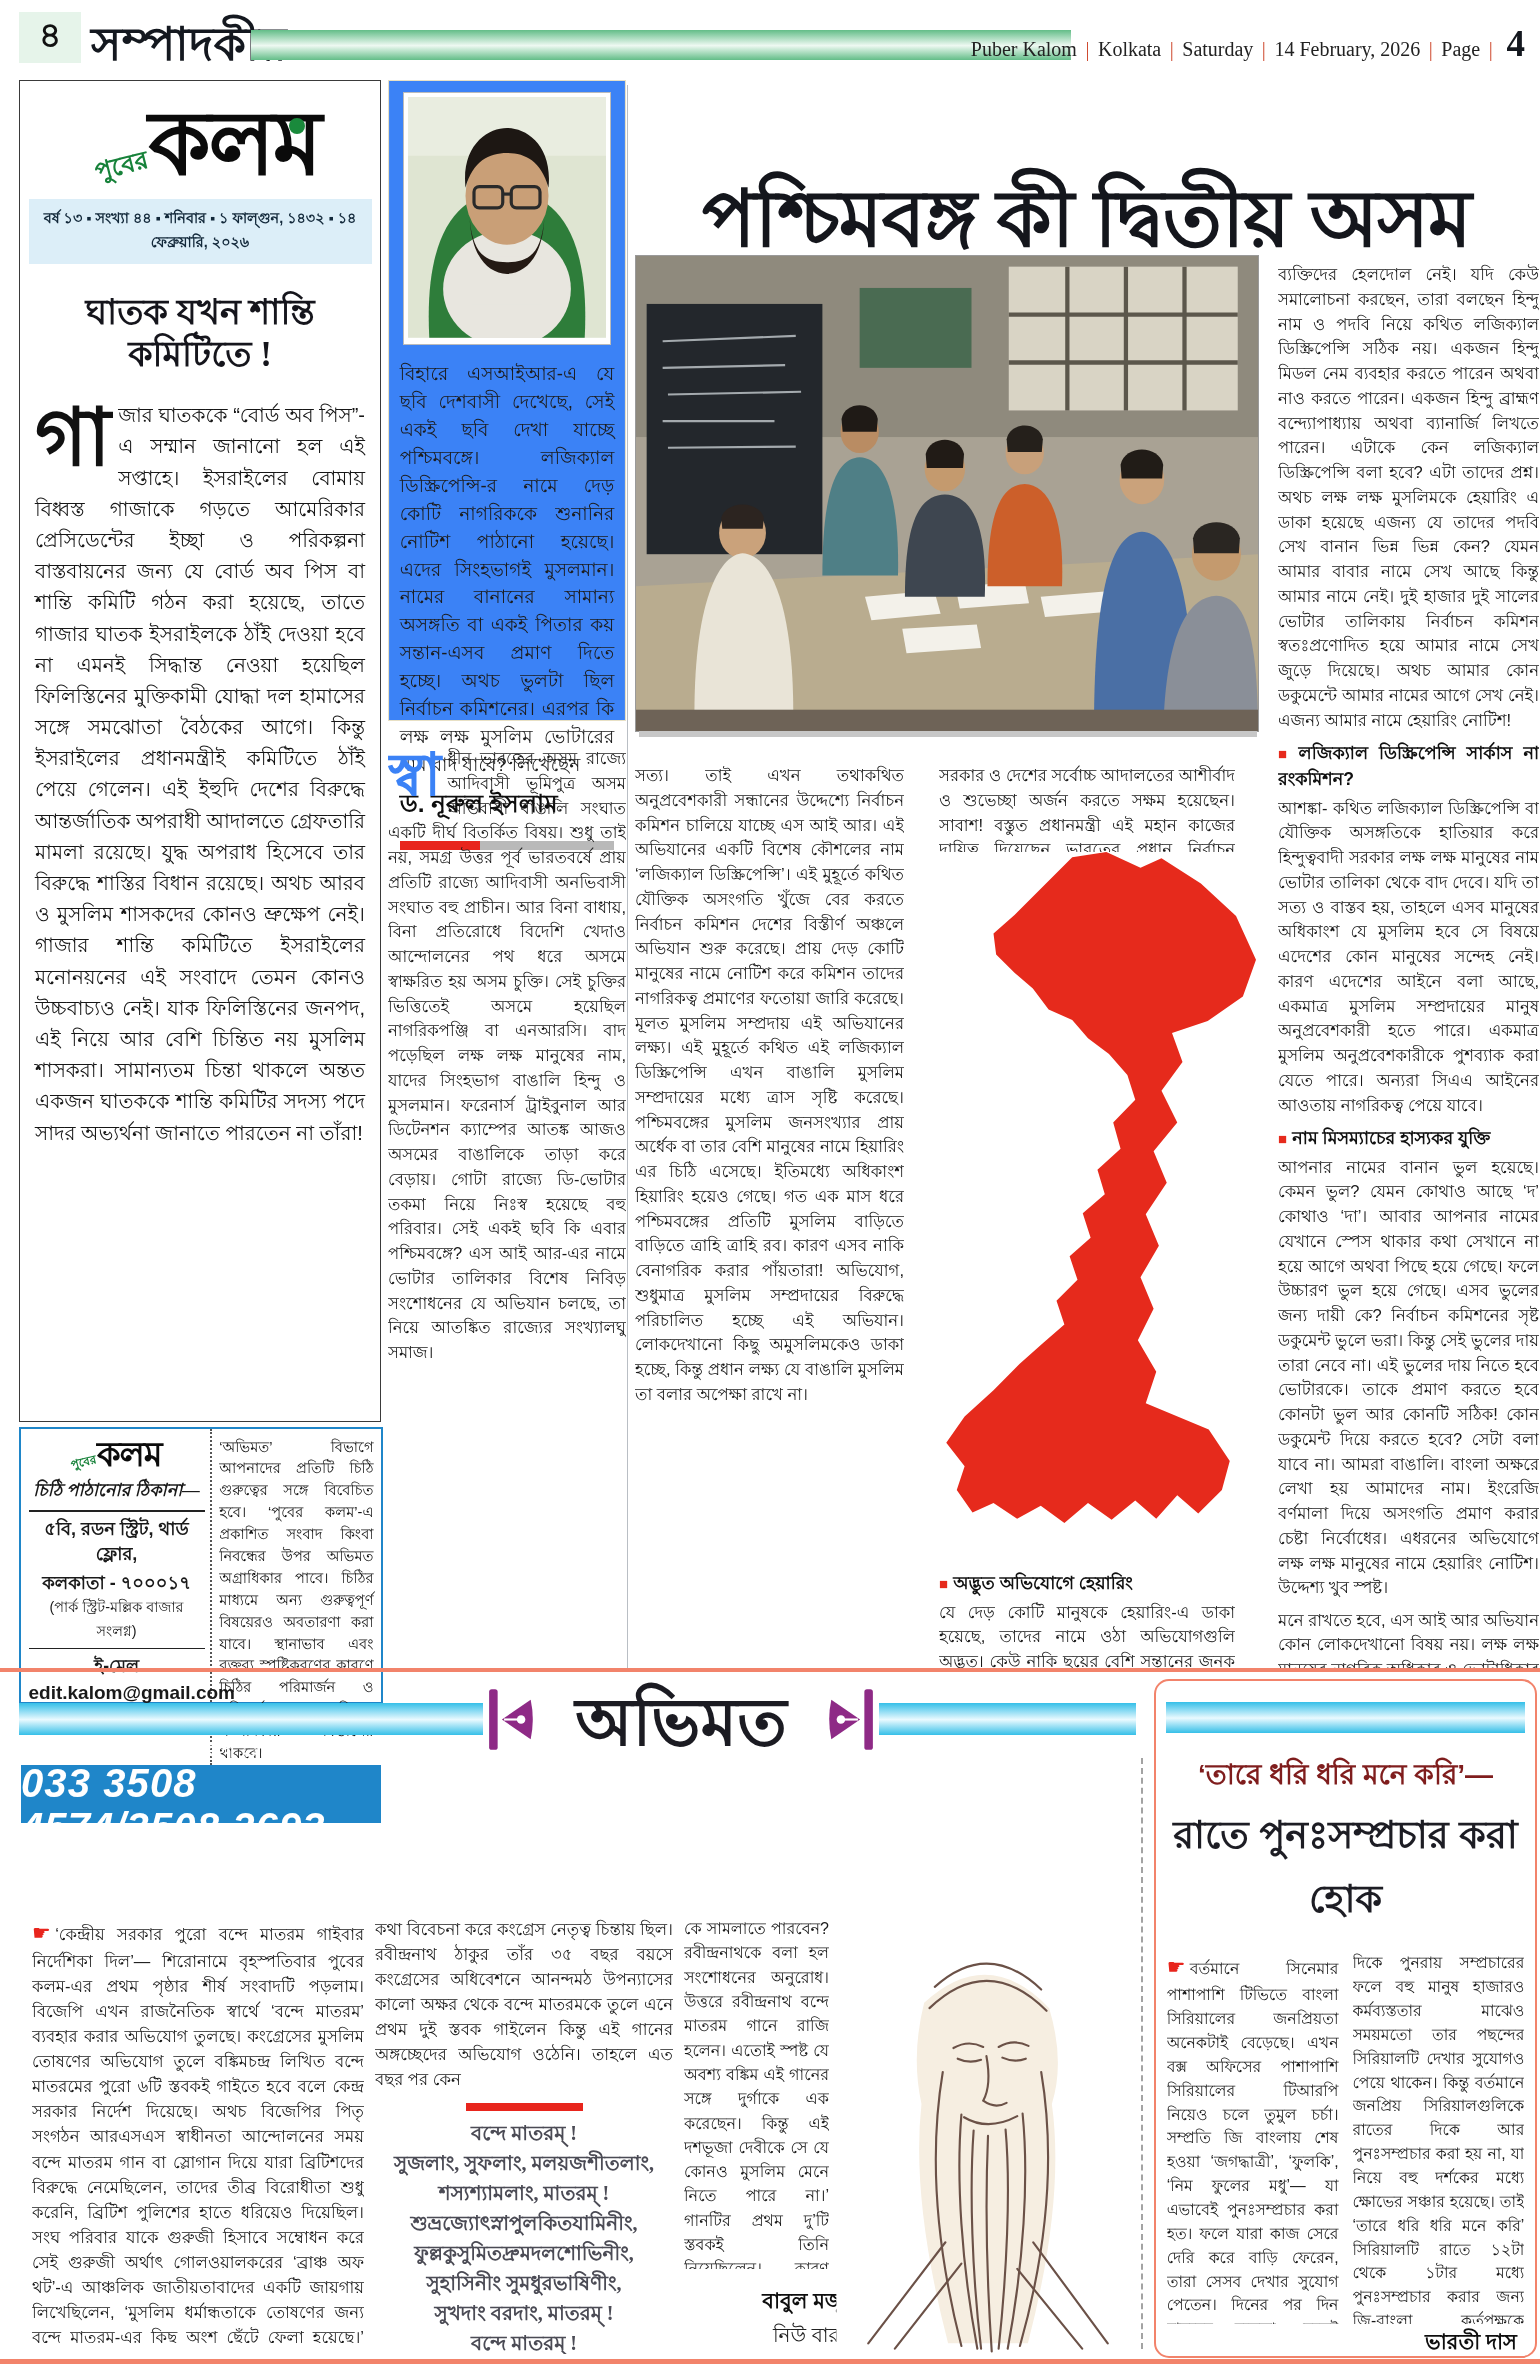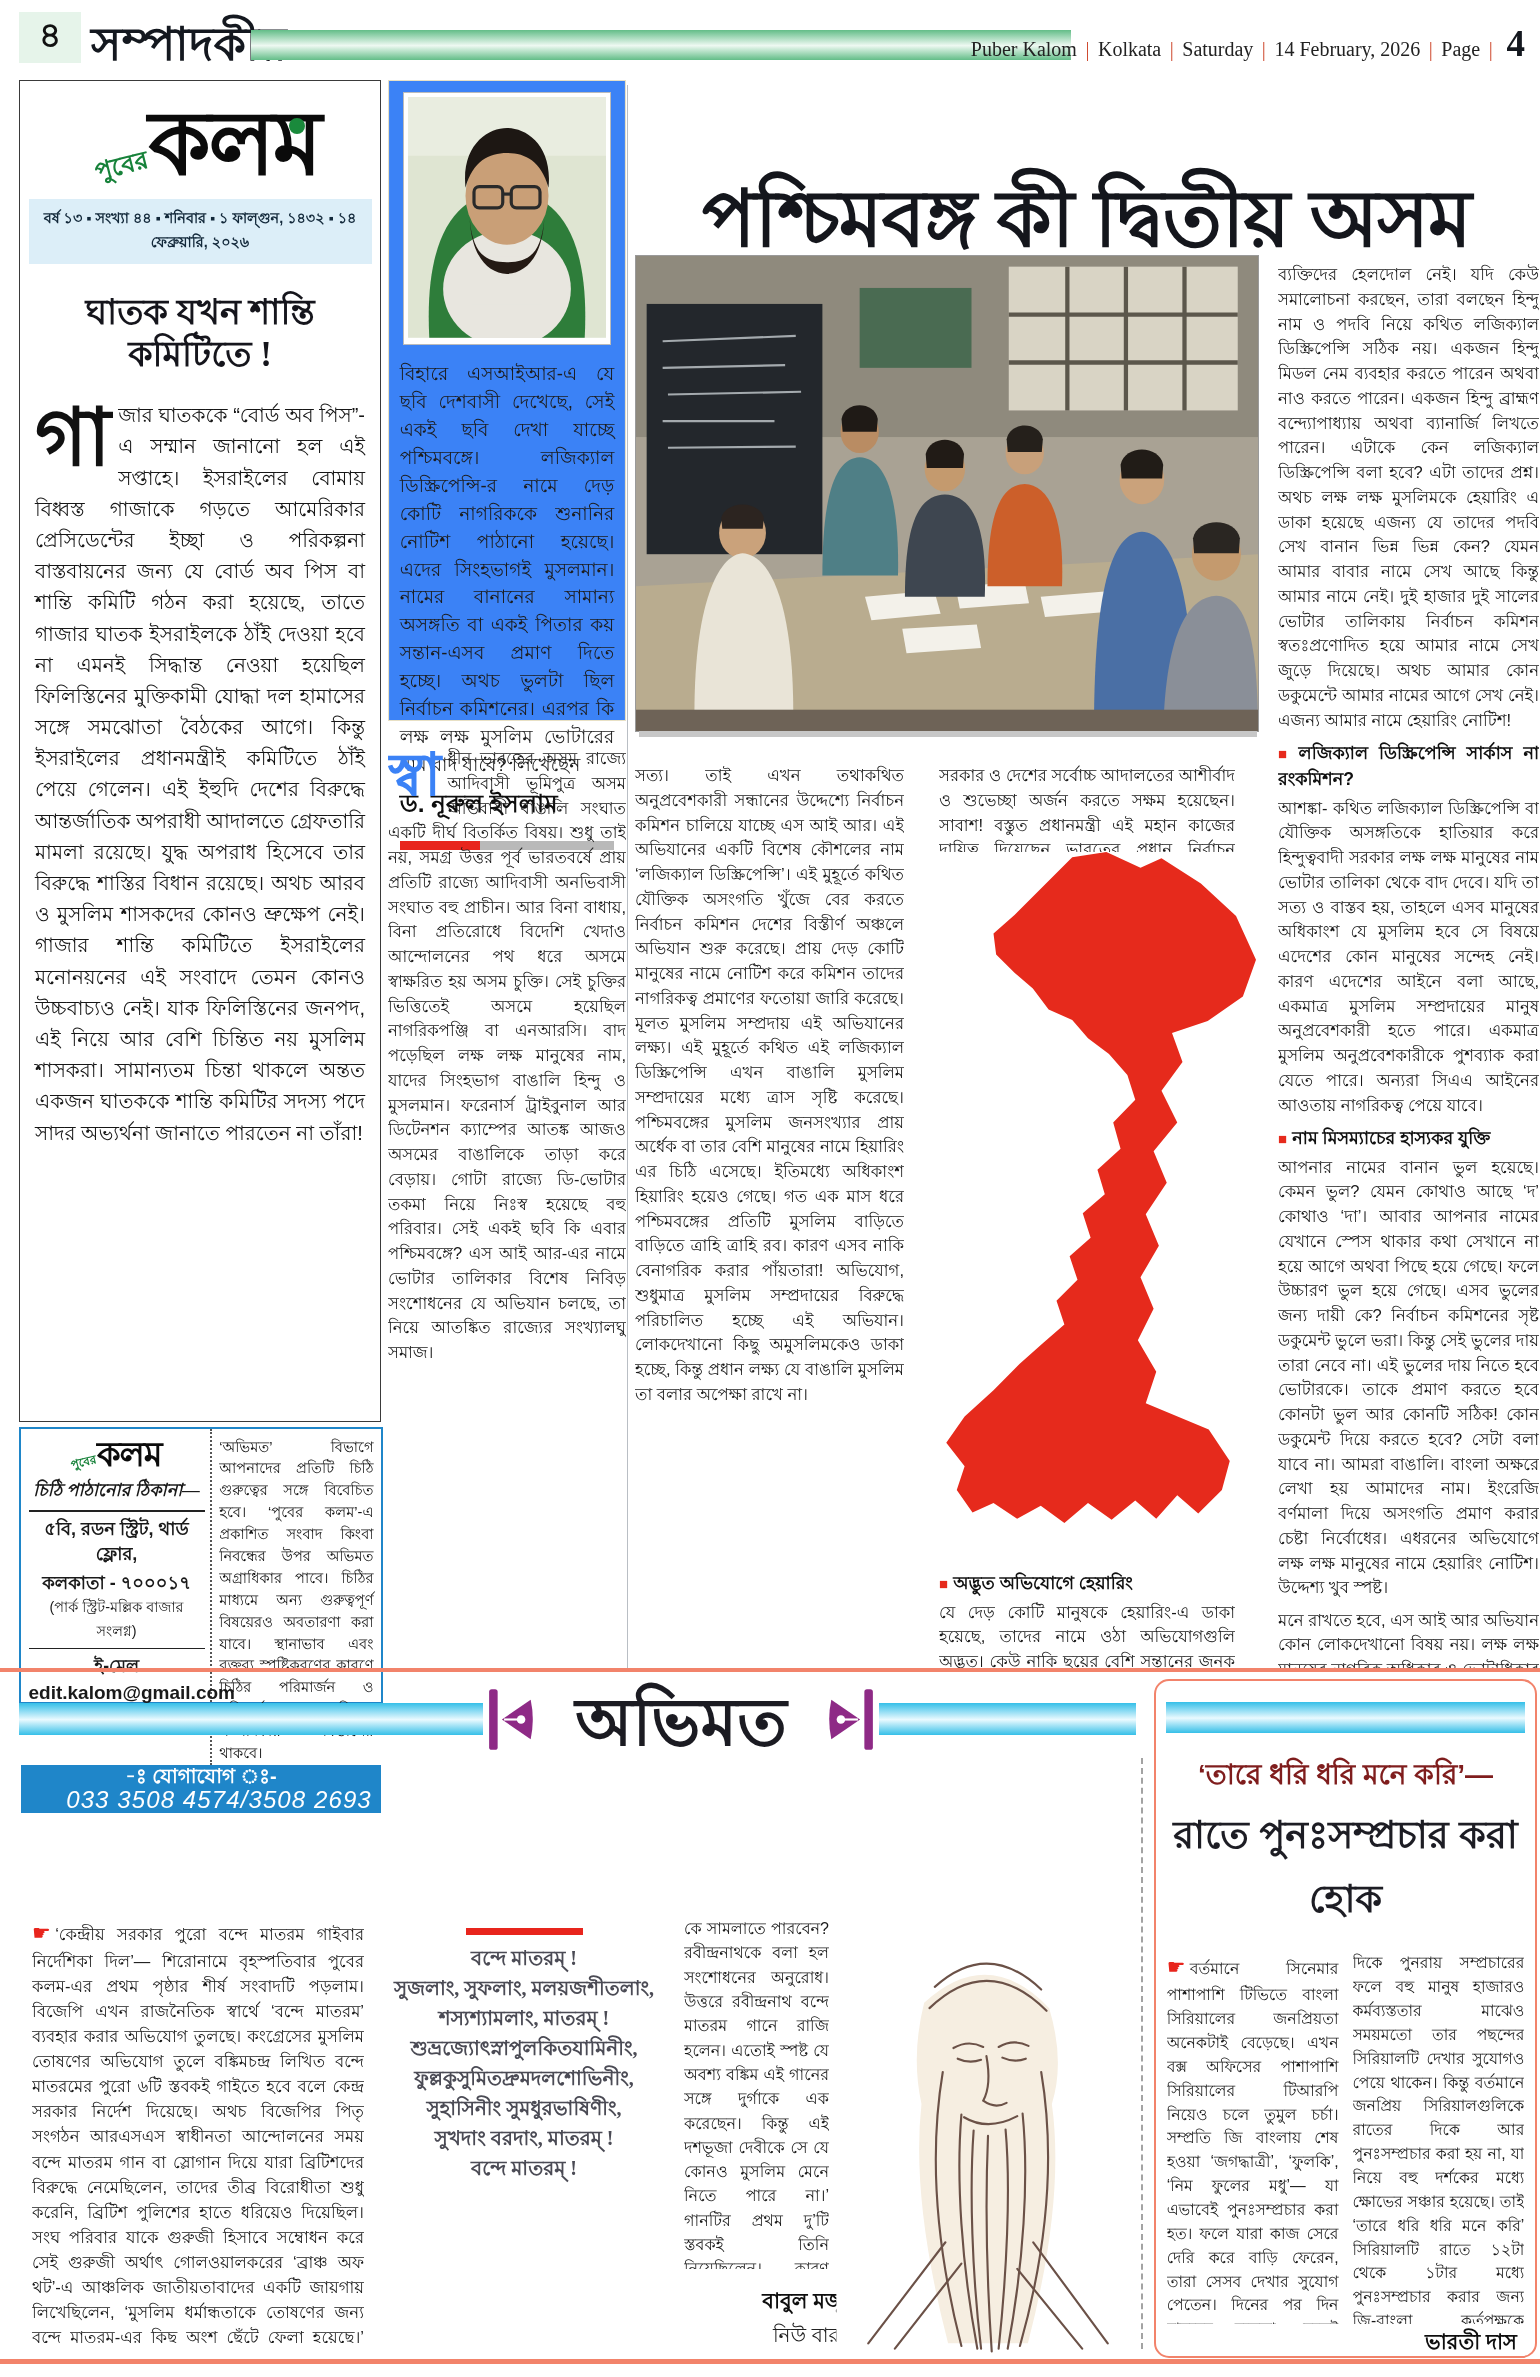--- a/index.html
+++ b/index.html
@@ -32,21 +32,21 @@
   .cb-right{flex:1;padding:7.5px 7.5px 0 7.5px;font-size:14.6px;line-height:1.5;text-align:justify;color:#111;}
   .cb-brand{font-size:34px;font-weight:800;letter-spacing:-1.1px;color:#0b0b0b;line-height:1;}
   .cb-pre{display:inline-block;transform:rotate(-14deg);color:#17823a;font-weight:800;font-size:11.7px;}
   .cb-lbl{font-family:"Liberation Serif",serif;font-style:italic;font-weight:700;font-size:17.6px;border-bottom:2.1px solid #222;padding-bottom:4.3px;margin-top:4.3px;}
   .cb-addr{font-weight:700;font-size:18px;line-height:1.35;margin-top:5.3px;}
   .cb-paren{font-size:14.4px;border-bottom:1.6px solid #222;padding-bottom:4.3px;}
   .cb-email-l{font-weight:700;font-size:17.6px;margin-top:4.3px;}
   .cb-email{font-weight:800;font-size:19px;}
   .cb-blue{height:58px;background:#1f86c9;color:#fff;display:flex;flex-direction:column;align-items:center;justify-content:center;}
   .cb-cl{font-weight:700;font-size:20px;line-height:1.1;}
-  .cb-ph{font-weight:400;font-style:italic;font-size:24px;letter-spacing:1.1px;line-height:1.1;padding-left:36px;}
+  .cb-ph{font-weight:700;font-style:italic;font-size:40px;letter-spacing:1.1px;line-height:1.1;}
   
   .introbox{background:#3b82f6;box-shadow:0 0 0 1.1px #e8e0c4 inset;}
   .photoframe{background:#fff;border:0.5px solid #bbb;padding:4.3px;}
   .intro-t{font-size:18.6px;line-height:1.5;color:#1c1c1c;text-align:justify;}
   .introauthor{font-size:24.5px;font-weight:800;color:#0d0d0d;}
   .redgraybar{height:8.5px;background:linear-gradient(90deg,#e8251d 0 80px,#b9b9b9 80px);}
   .colbody{font-size:16.5px;line-height:1.5;color:#191919;text-align:justify;}
   .dropcap2{float:left;font-size:59px;line-height:.9;font-weight:700;padding:3.2px 6.4px 0 0;color:#3b82f6;}
   
   .kicker{font-size:55px;font-weight:700;color:#1c2026;}
@@ -249,20 +249,21 @@
       <line x1="62" y1="61" x2="30" y2="61" stroke="#fff" stroke-width="4"></line>
   </svg>
   <div class="abs bluebar" style="left:879px;top:1703px;width:257px;height:32px;"></div>
 
 
   <div class="abs opbody clip" style="left:32px;top:1917px;width:332px;height:426px;">
     <span class="hand">☛</span><span>‘কেন্দ্রীয় সরকার পুরো বন্দে মাতরম গাইবার নির্দেশিকা দিল’— শিরোনামে বৃহস্পতিবার পুবের কলম-এর প্রথম পৃষ্ঠার শীর্ষ সংবাদটি পড়লাম। বিজেপি এখন রাজনৈতিক স্বার্থে ‘বন্দে মাতরম’ ব্যবহার করার অভিযোগ তুলছে। কংগ্রেসের মুসলিম তোষণের অভিযোগ তুলে বঙ্কিমচন্দ্র লিখিত বন্দে মাতরমের পুরো ৬টি স্তবকই গাইতে হবে বলে কেন্দ্র সরকার নির্দেশ দিয়েছে। অথচ বিজেপির পিতৃ সংগঠন আরএসএস স্বাধীনতা আন্দোলনের সময় বন্দে মাতরম গান বা স্লোগান দিয়ে যারা ব্রিটিশদের বিরুদ্ধে নেমেছিলেন, তাদের তীব্র বিরোধীতা শুধু করেনি, ব্রিটিশ পুলিশের হাতে ধরিয়েও দিয়েছিল। সংঘ পরিবার যাকে গুরুজী হিসাবে সম্বোধন করে সেই গুরুজী অর্থাৎ গোলওয়ালকরের ‘ব্রাঞ্চ অফ থট’-এ আঞ্চলিক জাতীয়তাবাদের একটি জায়গায় লিখেছিলেন, ‘মুসলিম ধর্মান্ধতাকে তোষণের জন্য বন্দে মাতরম-এর কিছু অংশ ছেঁটে ফেলা হয়েছে।’ সংঘ পরিবার এই জাতীয় গানকে কাটাছেঁড়া করার জন্য নেহরু ও কংগ্রেস নেতৃত্বকে দায়ী করে থাকে। কিন্তু বন্দে মাতরম কবিতার শেষের দিকে যেভাবে দেশকে দেবী দুর্গার সঙ্গে তুলনা করে দেবীমহিমা বর্ণনা করা হয়েছে, তাতে একেশ্বরবাদী মুসলিম, খ্রিস্টান-সহ অন্যান্য ধর্মের মানুষদের আপত্তির</span>
   </div>
 
   <div class="abs opbody clip" style="left:375px;top:1917px;width:298px;height:437px;">
+    <span>কথা বিবেচনা করে কংগ্রেস নেতৃত্ব চিন্তায় ছিল। রবীন্দ্রনাথ ঠাকুর তাঁর ৩৫ বছর বয়সে কংগ্রেসের অধিবেশনে আনন্দমঠ উপন্যাসের কালো অক্ষর থেকে বন্দে মাতরমকে তুলে এনে প্রথম দুই স্তবক গাইলেন কিন্তু এই গানের অঙ্গচ্ছেদের অভিযোগ ওঠেনি। তাহলে এত বছর পর কেন</span>
     <div class="poem-rule"></div>
     <div class="poem">
       <div>বন্দে মাতরম্ !</div>
       <div>সুজলাং, সুফলাং, মলয়জশীতলাং,</div>
       <div>শস্যশ্যামলাং, মাতরম্ !</div>
       <div>শুভ্রজ্যোৎস্নাপুলকিতযামিনীং,</div>
       <div>ফুল্লকুসুমিতদ্রুমদলশোভিনীং,</div>
       <div>সুহাসিনীং সুমধুরভাষিণীং,</div>
       <div>সুখদাং বরদাং, মাতরম্ !</div>
       <div>বন্দে মাতরম্ !</div>

